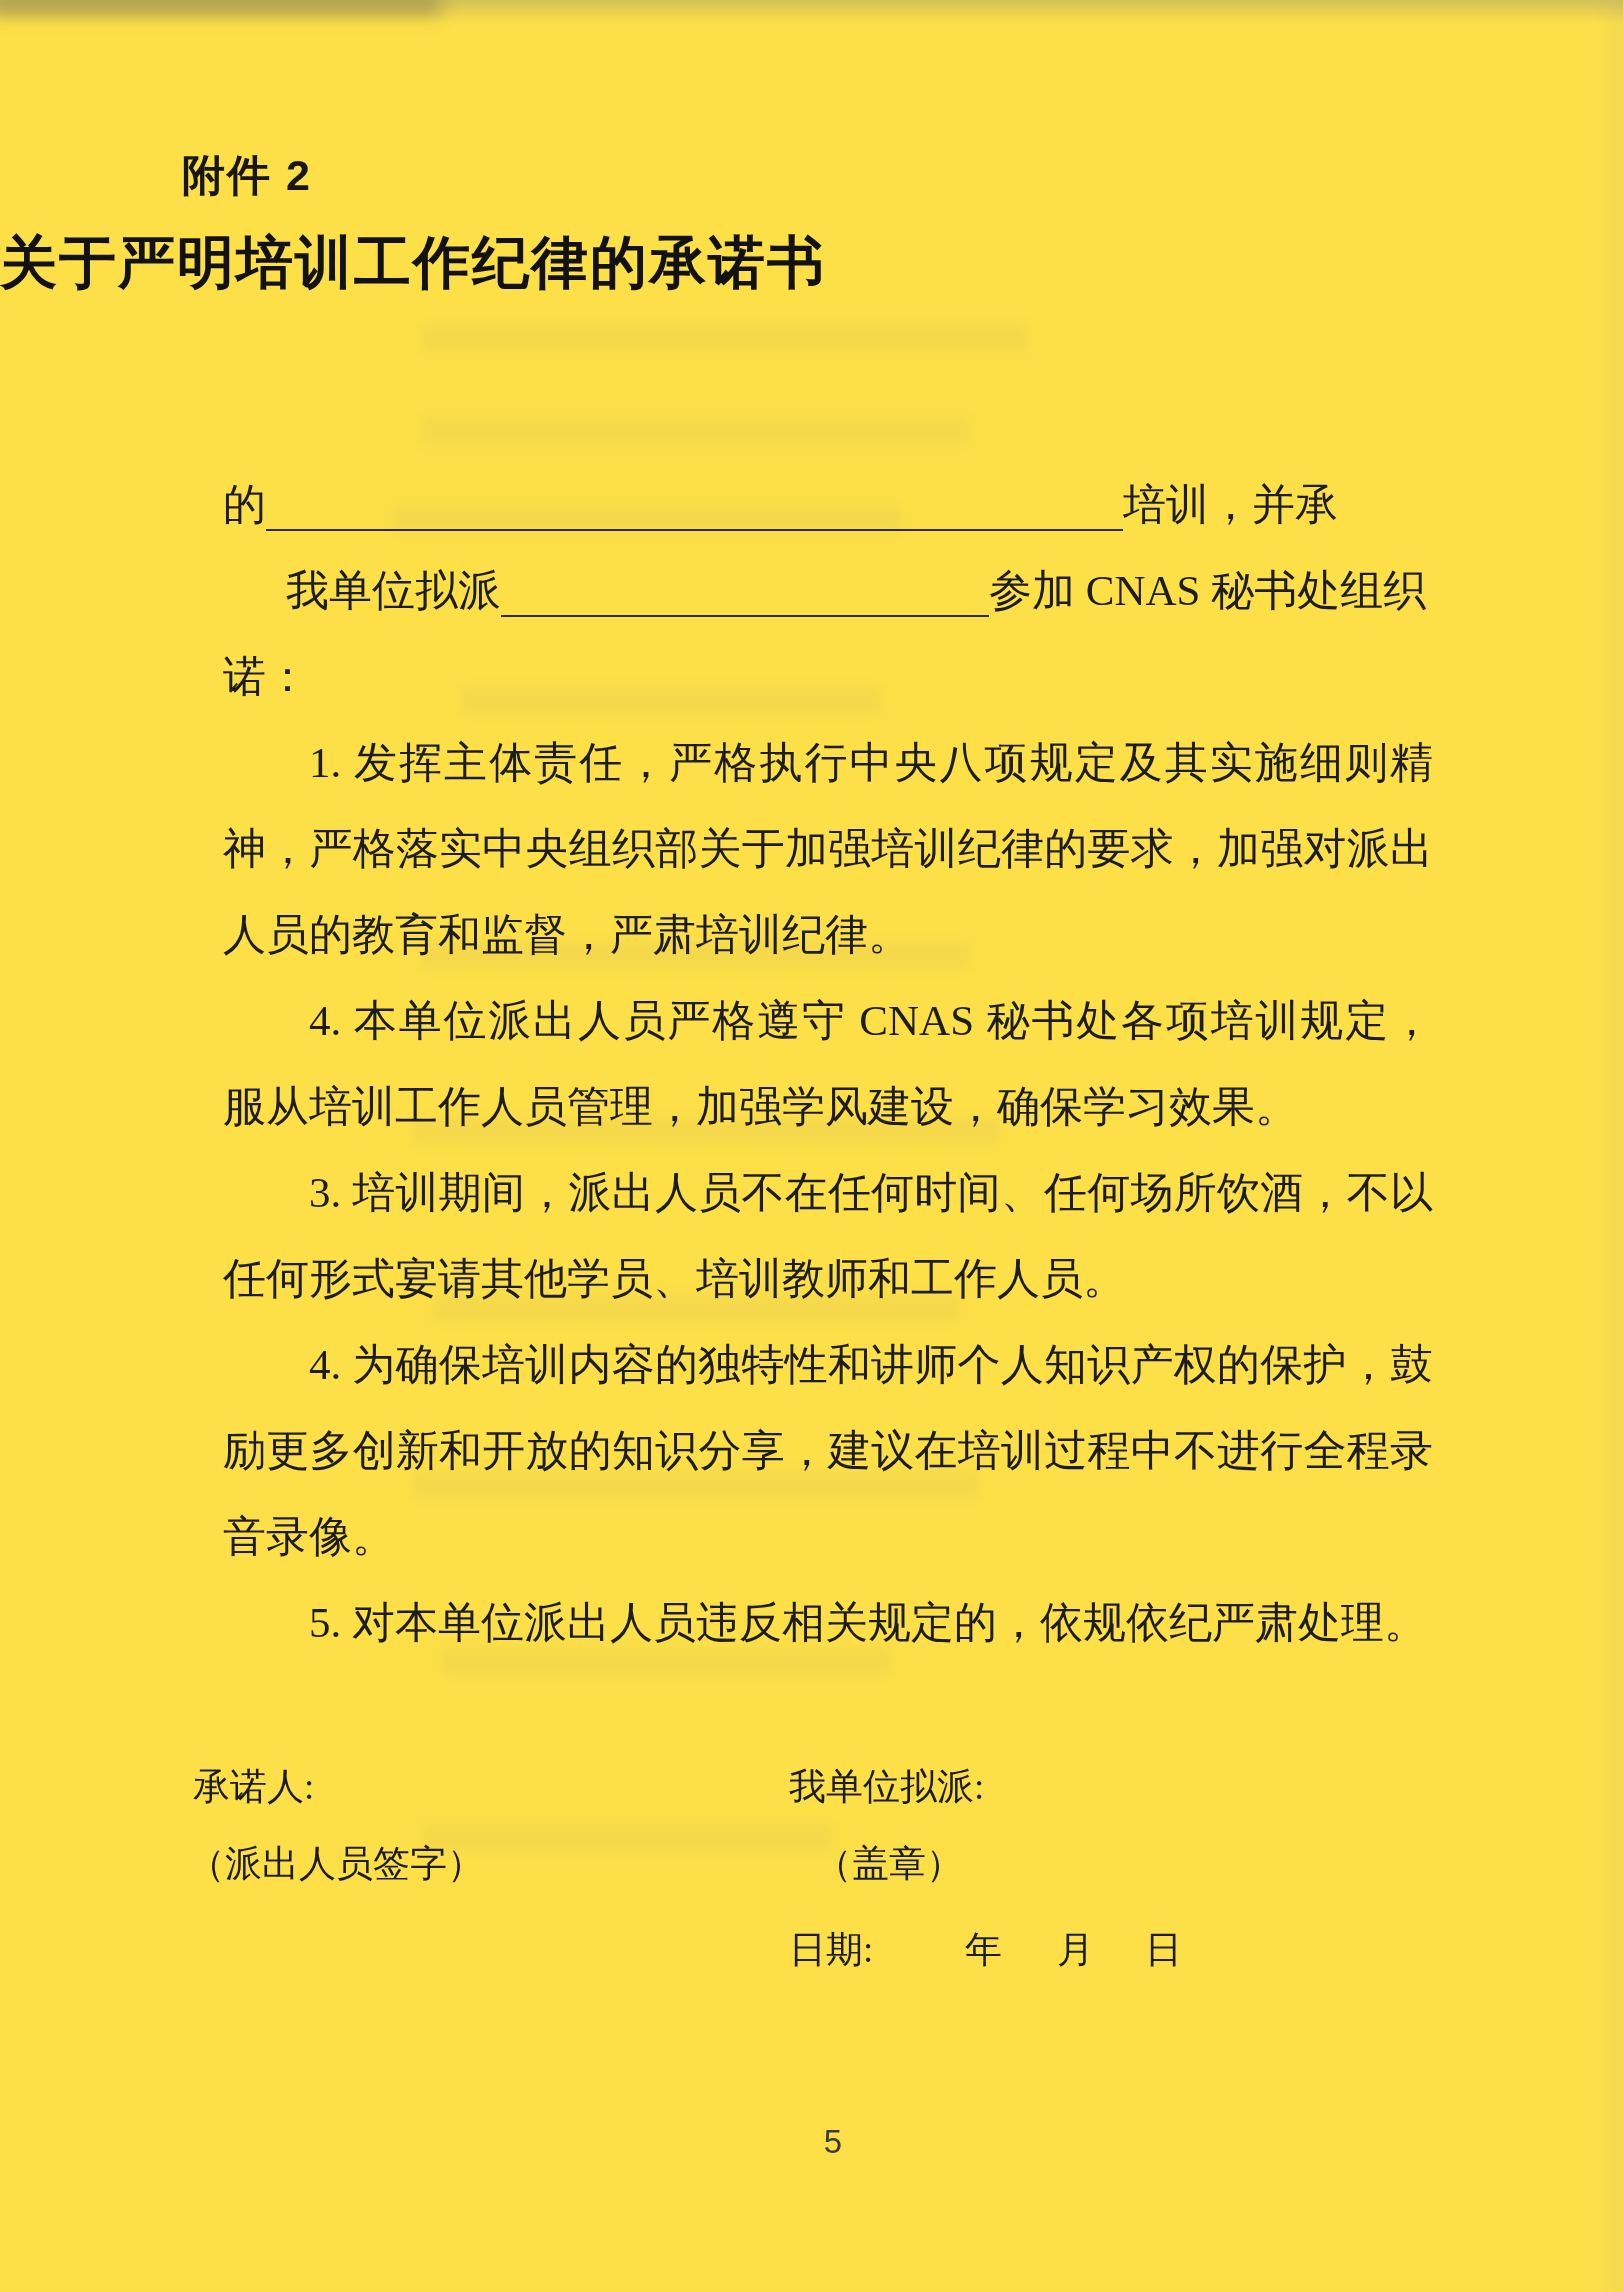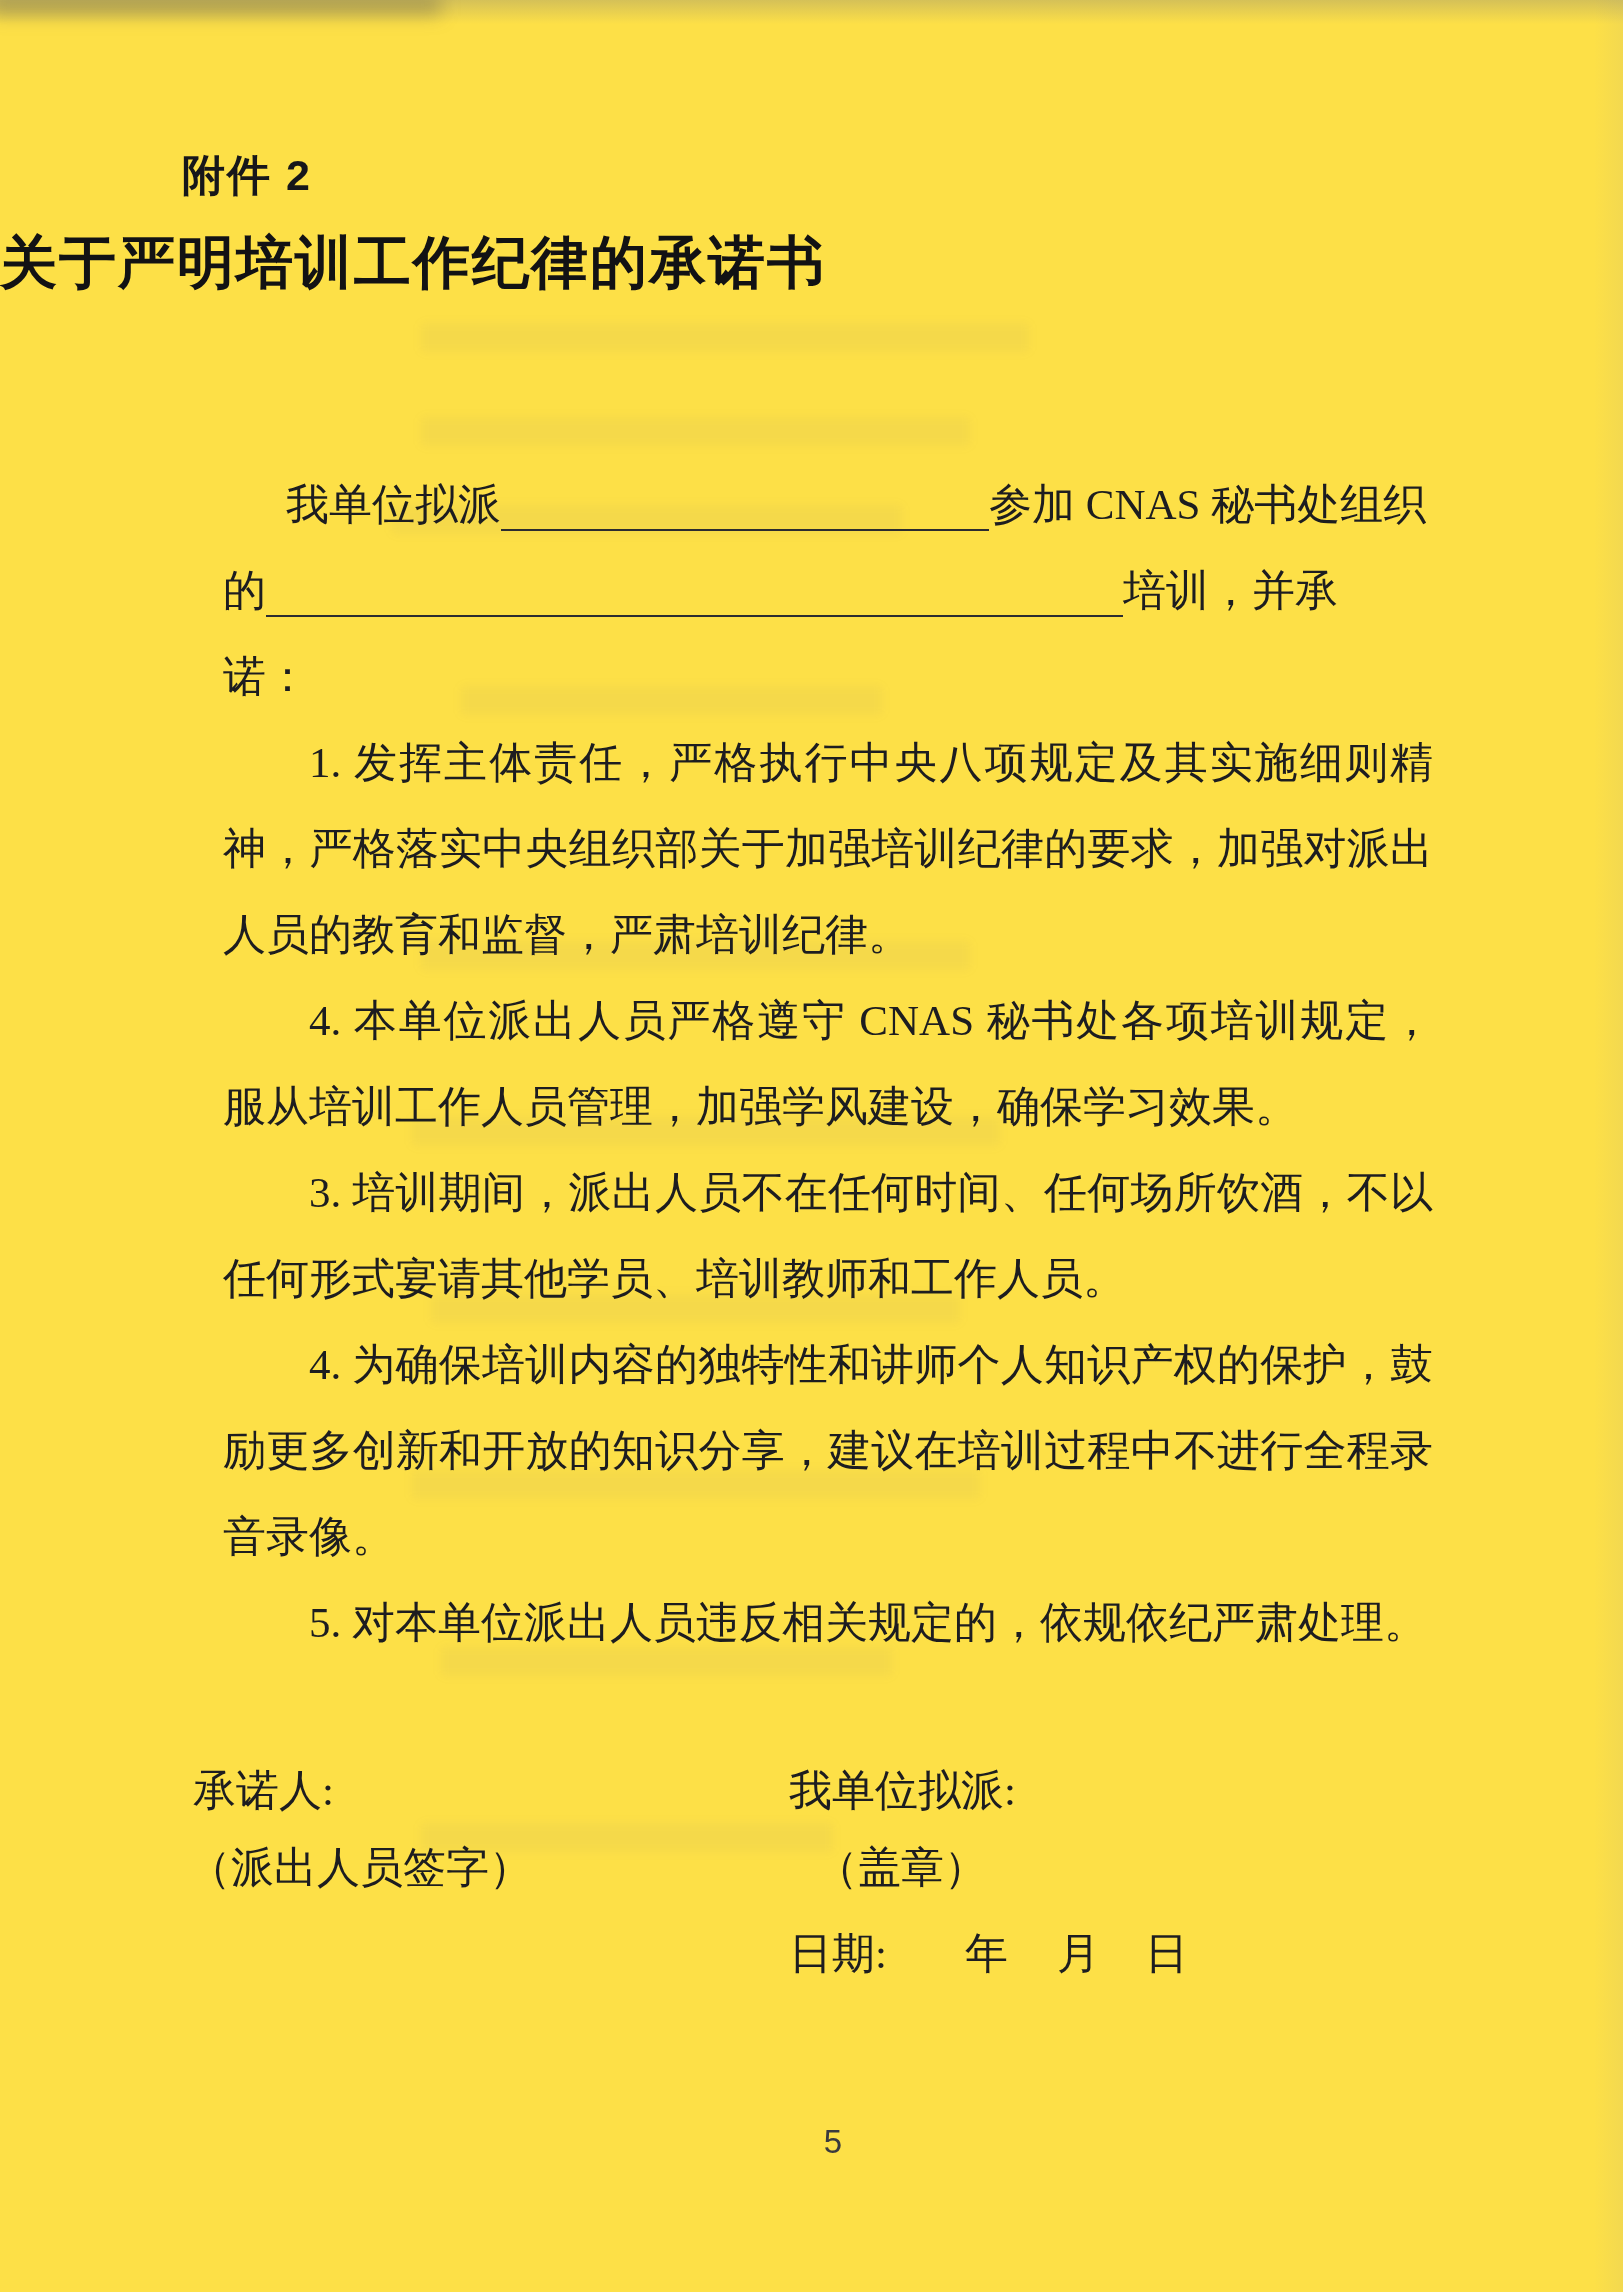--- a/index.html
+++ b/index.html
@@ -48,21 +48,21 @@
   .intro-line { white-space:nowrap; }
   .intro-indent { text-indent:63px; }
   .blank {
     display:inline-block; height:53px; vertical-align:-11.8px;
     border-bottom:2.9px solid #2c2c30;
   }
   .blank-1 { width:488px; }
   .blank-2 { width:857px; }
   .clause { margin:0; text-indent:86px; word-break:break-all; }
 
-  .sig { position:absolute; font-size:43px; color:#1d1d20; white-space:nowrap; }
+  .sig { position:absolute; font-size:37px; color:#1d1d20; white-space:nowrap; }
   .sig-promisor-label { left:193px; top:1762px; }
   .sig-unit-label     { left:789px; top:1762px; }
   .sig-promisor-note  { left:188px; top:1839px; }
   .sig-unit-note      { left:787px; top:1839px;margin-left:28px; }
   .sig-date-label     { left:789px; top:1925px; }
   .sig-year           { left:965px;  top:1925px; }
   .sig-month          { left:1057px; top:1925px; }
   .sig-day            { left:1145px; top:1925px; }
 
   .page-number {
@@ -91,22 +91,22 @@
     <div class="bleed-row" style="left:412px; top:1470px; width:568px;"></div>
     <div class="bleed-row" style="left:441px; top:1647px; width:451px;"></div>
     <div class="bleed-row" style="left:421px; top:1823px; width:412px;"></div>
   </div>
 
   <div class="attachment-label">附件 2</div>
 
   <div class="doc-title">关于严明培训工作纪律的承诺书</div>
 
   <div class="body-text">
+    <div class="intro-line"><span>的</span><span class="blank blank-2"></span><span>培训，并承</span></div>
     <div class="intro-line intro-indent"><span>我单位拟派</span><span class="blank blank-1"></span><span>参加 CNAS 秘书处组织</span></div>
-    <div class="intro-line"><span>的</span><span class="blank blank-2"></span><span>培训，并承</span></div>
     <div class="intro-line"><span>诺：</span></div>
 
     <p class="clause">1. 发挥主体责任，严格执行中央八项规定及其实施细则精神，严格落实中央组织部关于加强培训纪律的要求，加强对派出人员的教育和监督，严肃培训纪律。</p>
     <p class="clause">4. 本单位派出人员严格遵守 CNAS 秘书处各项培训规定，服从培训工作人员管理，加强学风建设，确保学习效果。</p>
     <p class="clause">3. 培训期间，派出人员不在任何时间、任何场所饮酒，不以任何形式宴请其他学员、培训教师和工作人员。</p>
     <p class="clause">4. 为确保培训内容的独特性和讲师个人知识产权的保护，鼓励更多创新和开放的知识分享，建议在培训过程中不进行全程录音录像。</p>
     <p class="clause">5. 对本单位派出人员违反相关规定的，依规依纪严肃处理。</p>
   </div>
 
   <div class="sig sig-promisor-label">承诺人:</div>

